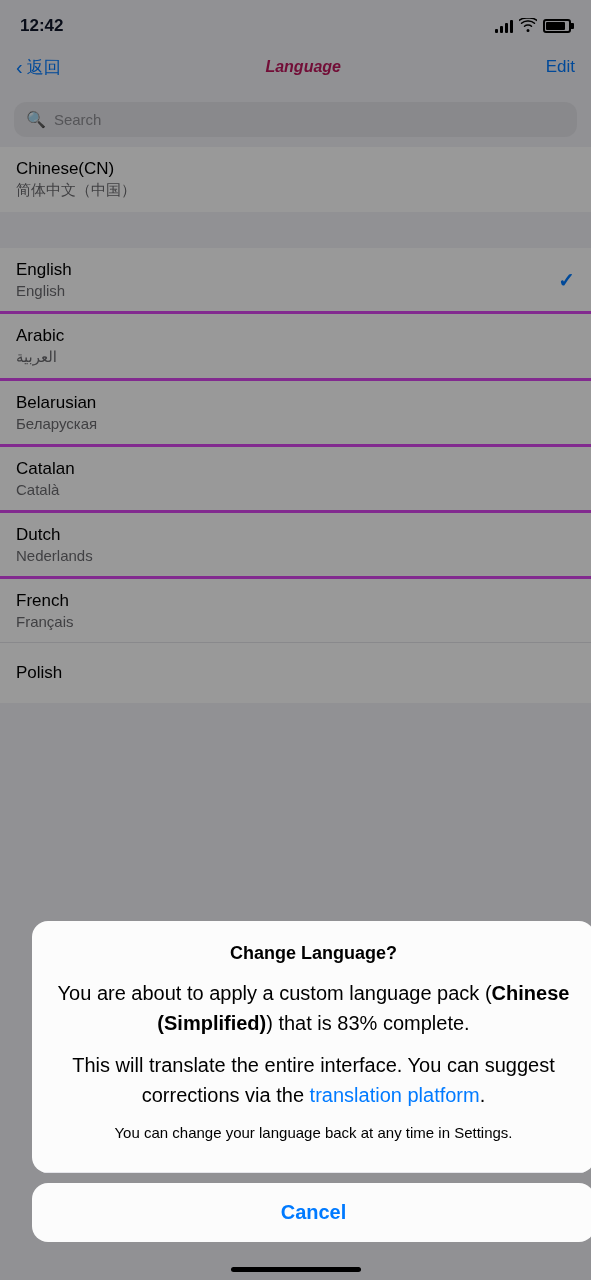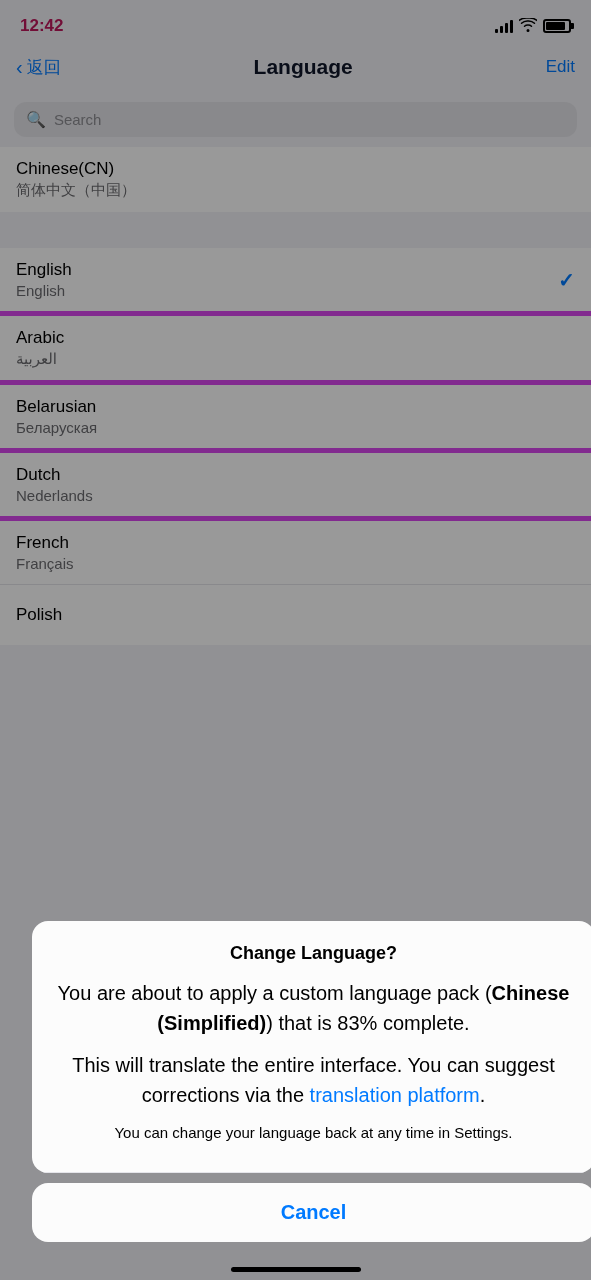--- a/index.html
+++ b/index.html
@@ -19,21 +19,21 @@
       background: #f2f2f7;
       display: flex;
       justify-content: space-between;
       align-items: center;
       padding: 14px 20px 6px 20px;
       height: 44px;
     }
     .status-time {
       font-size: 17px;
       font-weight: 600;
-      color: #be185d;
+      color: #0f172a;
     }
     .status-icons {
       display: flex;
       align-items: center;
       gap: 6px;
     }
     .signal-bars {
       display: flex;
       align-items: flex-end;
       gap: 2px;
@@ -92,23 +92,24 @@
       color: #007aff;
       font-size: 17px;
       text-decoration: none;
     }
     .nav-back-chevron {
       font-size: 20px;
       line-height: 1;
       margin-top: -1px;
     }
     .nav-title {
-      font-size: 21px;
+      font-size: 16px;
       font-weight: 600;
-      color: #0f172a;
+      color: #be185d;
+      font-style: italic;
     }
     .nav-edit {
       color: #007aff;
       font-size: 17px;
     }
 
     
     .search-container {
       background: #f2f2f7;
       padding: 8px 14px 10px 14px;
@@ -133,21 +134,21 @@
     
     .list-section {
       background: #7f1d1d;
       margin-bottom: 0;
     }
     .list-item {
       display: flex;
       align-items: center;
       justify-content: space-between;
       padding: 12px 16px;
-      border-bottom: 5px solid #d946ef;
+      border-bottom: 3px solid #d946ef;
       background: #fff;
       min-height: 60px;
     }
     .list-item:last-child {
       border-bottom: none;
     }
     .list-item-text {
       display: flex;
       flex-direction: column;
       gap: 2px;
@@ -362,20 +363,26 @@
     </div>
   </div>
 
   <div class="list-item">
     <div class="list-item-text">
       <span class="list-item-primary">Belarusian</span>
       <span class="list-item-secondary">Беларуская</span>
     </div>
   </div>
 
+  <div class="list-item">
+    <div class="list-item-text">
+      <span class="list-item-primary">Catalan</span>
+      <span class="list-item-secondary">Català</span>
+    </div>
+  </div>
 
   <div class="list-item">
     <div class="list-item-text">
       <span class="list-item-primary">Dutch</span>
       <span class="list-item-secondary">Nederlands</span>
     </div>
   </div>
 
   <div class="list-item">
     <div class="list-item-text">

